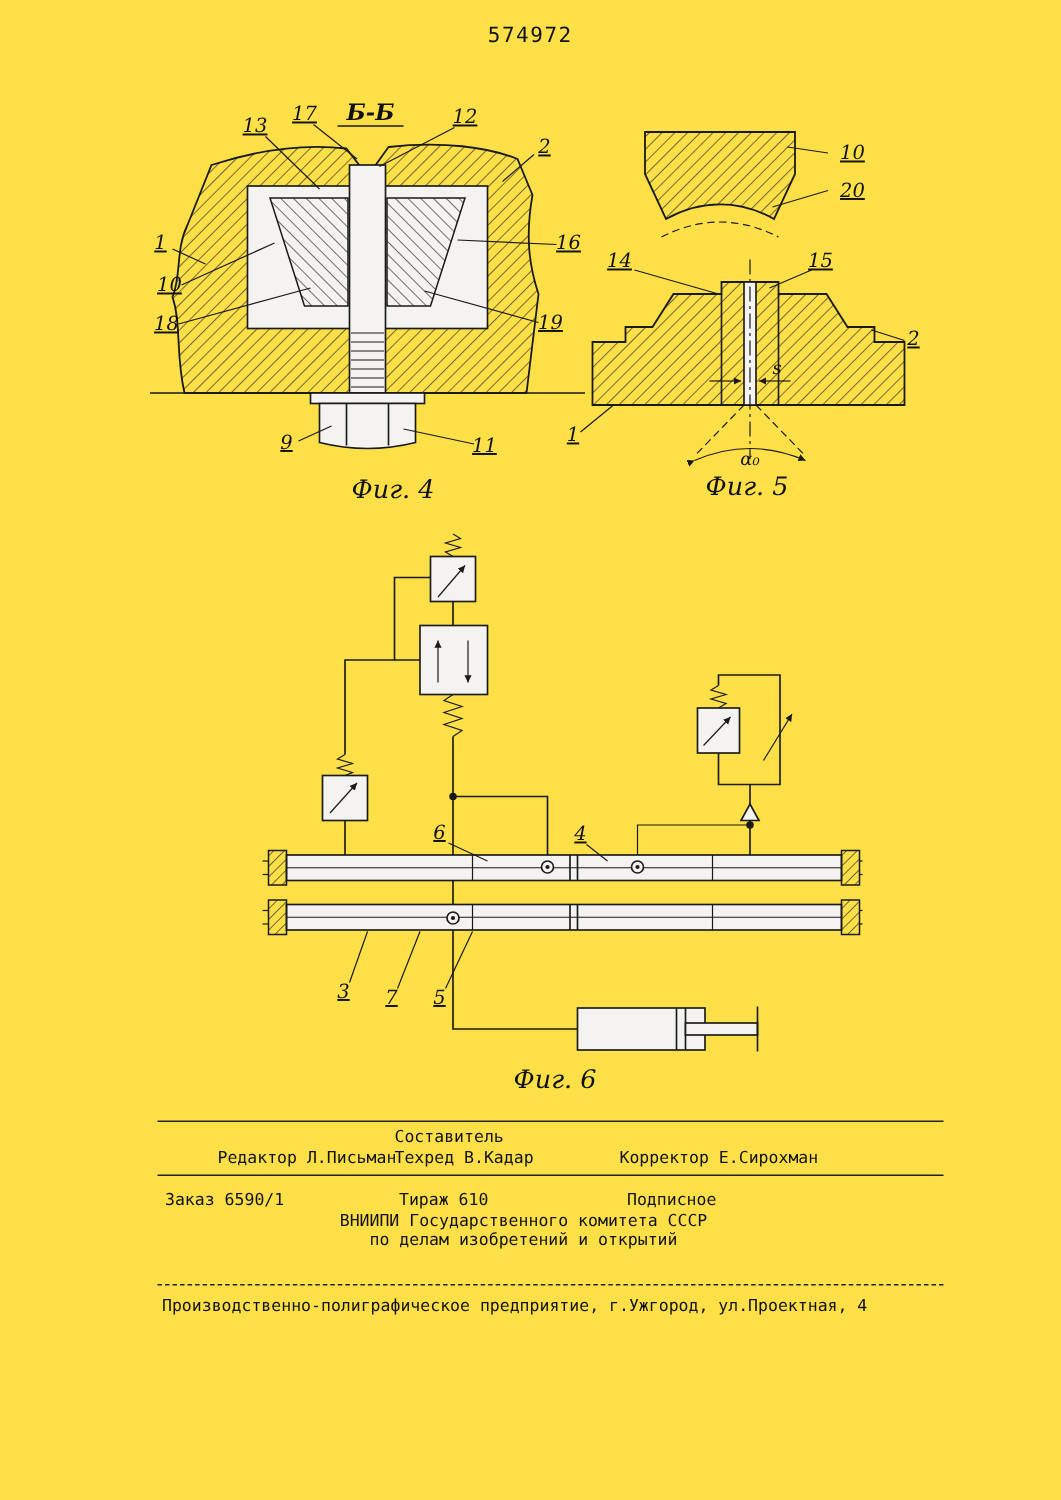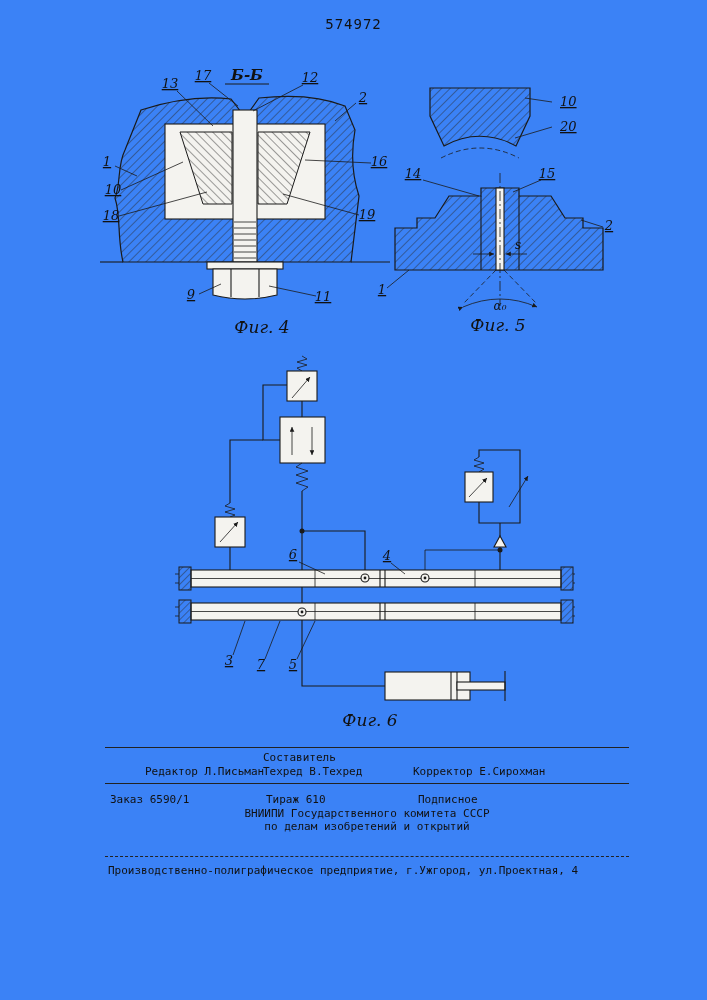--- a/index.html
+++ b/index.html
@@ -1,31 +1,31 @@
 <!DOCTYPE html>
 <html><head>
 <meta charset="utf-8">
 <style>
   html,body{margin:0;padding:0;background:#e8e7e3;}
-  .page{position:relative;width:707px;height:1000px;background:#3b82f6;overflow:hidden;
+  .page{position:relative;width:707px;height:1000px;background:#fde047;overflow:hidden;
         font-family:"DejaVu Sans Mono",monospace;color:#111;}
   .patent-number{position:absolute;left:0;right:0;top:16px;text-align:center;
         font:14px "DejaVu Sans Mono",monospace;letter-spacing:1px;}
   .cap{position:absolute;font:italic 17px "DejaVu Serif",serif;color:#111;text-align:center;width:140px;}
   svg{position:absolute;overflow:visible;}
   .lbl{font:italic 13px "DejaVu Serif",serif;fill:#111;text-decoration:underline;}
   .seclbl{font:italic bold 15px "DejaVu Serif",serif;fill:#111;}
   .dim{font:italic 12px "DejaVu Serif",serif;fill:#111;}
   .ln{stroke:#1a1a1a;stroke-width:1.1;fill:none;}
   .thin{stroke:#1a1a1a;stroke-width:0.8;fill:none;}
   .wt{fill:#f4f3ef;stroke:#1a1a1a;stroke-width:1.1;}
   .dash{stroke:#1a1a1a;stroke-width:0.8;fill:none;stroke-dasharray:5 3;}
   .cline{stroke:#1a1a1a;stroke-width:0.8;fill:none;stroke-dasharray:10 3 2 3;}
   .ftxt{position:absolute;font:11px "DejaVu Sans Mono",monospace;white-space:nowrap;text-align:center;}
-  .fcenter{position:absolute;left:105px;width:524px;text-align:center;font:11px "DejaVu Sans Mono",monospace;}
+  .fcenter{position:absolute;left:87px;width:524px;text-align:center;font:11px "DejaVu Sans Mono",monospace;}
   .rule{position:absolute;left:105px;width:524px;border-top:1px solid #222;height:0;}
   .rule-d{position:absolute;left:105px;width:524px;border-top:1px dashed #222;height:0;}
 </style>
 </head>
 <body>
 
 <div class="page">
 
   <div class="patent-number">574972</div>
 
@@ -250,21 +250,21 @@
     <text class="lbl" x="212" y="205" text-anchor="middle">4</text>
     <text class="lbl" x="54" y="310" text-anchor="middle">3</text>
     <text class="lbl" x="86" y="314" text-anchor="middle">7</text>
     <text class="lbl" x="118" y="314" text-anchor="middle">5</text>
   </svg>
   <div class="cap" style="left:300px;top:710px;">Фиг. 6</div>
 
   <div class="rule" style="top:747px;"></div>
   <div class="ftxt" style="left:263px;top:751px;">Составитель</div>
   <div class="ftxt" style="left:110px;top:765px;margin-left:35px;">Редактор Л.Письман</div>
-  <div class="ftxt" style="left:263px;top:765px;">Техред В.Техред</div>
+  <div class="ftxt" style="left:263px;top:765px;">Техред В.Кадар</div>
   <div class="ftxt" style="left:413px;top:765px;">Корректор Е.Сирохман</div>
   <div class="rule" style="top:783px;"></div>
   <div class="ftxt" style="left:110px;top:793px;">Заказ 6590/1</div>
   <div class="ftxt" style="left:266px;top:793px;">Тираж 610</div>
   <div class="ftxt" style="left:418px;top:793px;">Подписное</div>
   <div class="fcenter" style="top:807px;">ВНИИПИ Государственного комитета СССР</div>
   <div class="fcenter" style="top:820px;">по делам изобретений и открытий</div>
   <div class="rule-d" style="top:856px;"></div>
   <div class="ftxt" style="left:108px;top:864px;">Производственно-полиграфическое предприятие, г.Ужгород, ул.Проектная, 4</div>
 

